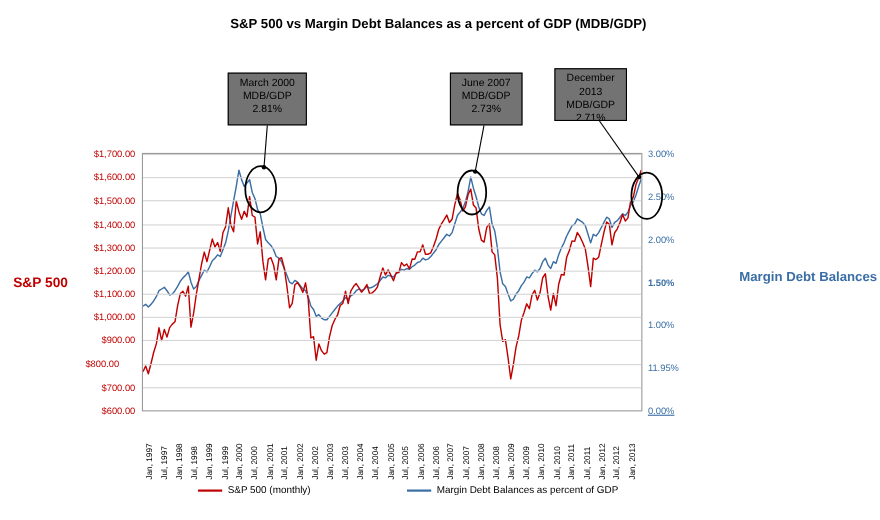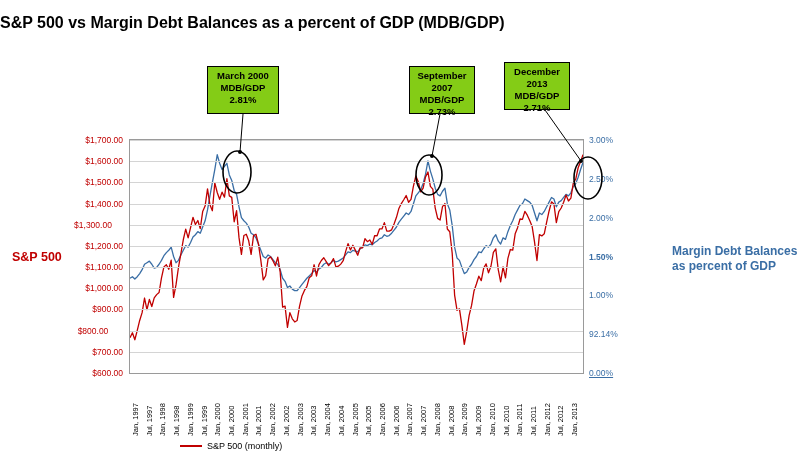--- a/index.html
+++ b/index.html
@@ -6,21 +6,21 @@
   body {
     width:800px; height:473px;
     background:#ffffff;
     font-family:"Liberation Sans", sans-serif;
     position:relative;
     overflow:hidden;
   }
   #chart-root { position:absolute; left:0; top:0; width:800px; height:473px; }
   .title {
     position:absolute; left:0; top:14px; width:797px;
-    text-align:left; font-size:16px; font-weight:bold; color:#000;
+    text-align:center; font-size:12px; font-weight:bold; color:#000;
   }
   .axis-title-left {
     position:absolute; left:12px; top:250px; width:110px;
     font-size:12.5px; font-weight:bold; color:#C00000; text-align:left;
   }
   .axis-title-right {
     position:absolute; left:672px; top:244px; width:126px;
     font-size:12px; font-weight:bold; color:#3A6EA5; text-align:left; line-height:15px;
   }
   .plot {
@@ -35,23 +35,23 @@
     position:absolute; width:44px; text-align:left; font-size:8.5px; color:#3A6EA5;
   }
   .xlabels { position:absolute; left:129px; top:376px; width:455px; height:60px; }
   .xlab {
     position:absolute; bottom:0; font-size:7.5px; color:#000;
     transform-origin:left bottom;
     transform:rotate(-90deg);
     white-space:nowrap;
   }
   .callout {
-    position:absolute; border:1px solid #000; background:#84cc16;
+    position:absolute; border:1px solid #000; background:#737373;
     font-size:9.5px; text-align:center; color:#000; line-height:12px;
-    padding:3px 4px; box-sizing:border-box;font-weight:bold;
+    padding:3px 4px; box-sizing:border-box;
   }
   .legend { position:absolute; left:140px; top:440px; width:560px; height:16px; font-size:9px; }
   .legend-item { position:absolute; top:0; white-space:nowrap; }
   .legend-swatch { display:inline-block; width:22px; height:2px; vertical-align:middle; margin-right:5px; }
   .legend-label { vertical-align:middle; color:#000; }
   .source {
     position:absolute; left:6px; top:461px; font-size:7.5px; color:#000; font-weight:bold;
   }
   svg { display:block; }
 </style>
@@ -59,21 +59,20 @@
 <body>
 
 <div id="chart-root">
 
   <div class="title">S&amp;P 500 vs  Margin Debt Balances as a percent of GDP (MDB/GDP)</div>
 
   <div class="axis-title-left">S&amp;P 500</div>
 
   <div class="axis-title-right">
     <div>Margin Debt Balances</div>
-    <div>as percent of GDP</div>
   </div>
 
   <div class="plot" id="plot">
     <svg id="plot-svg" width="453" height="233" viewBox="0 0 453 233">
         <path d="M0.00,138.25 L2.42,136.69 L4.84,139.02 L7.27,136.69 L9.69,133.59 L12.11,129.70 L14.53,124.27 L16.96,122.71 L19.38,121.16 L21.80,124.27 L24.22,128.15 L26.65,127.37 L29.07,124.27 L31.49,120.38 L33.91,115.72 L36.34,112.62 L38.76,110.29 L41.18,107.18 L43.60,116.50 L46.03,122.71 L48.45,120.38 L50.87,114.95 L53.29,110.29 L55.72,105.63 L58.14,107.18 L60.56,102.52 L62.98,97.08 L65.41,94.75 L67.83,91.65 L70.25,93.20 L72.67,86.99 L75.10,80.77 L77.52,69.90 L79.94,55.92 L82.36,42.72 L84.79,29.51 L87.21,14.76 L89.63,23.30 L92.05,29.51 L94.48,26.41 L96.90,23.30 L99.32,34.95 L101.74,40.39 L104.17,50.48 L106.59,54.37 L109.01,66.79 L111.43,77.67 L113.86,80.77 L116.28,83.10 L118.70,86.99 L121.12,93.20 L123.55,94.75 L125.97,97.86 L128.39,104.07 L130.81,110.29 L133.24,116.50 L135.66,118.05 L138.08,114.95 L140.50,116.50 L142.93,119.61 L145.35,122.71 L147.77,124.27 L150.19,129.70 L152.61,138.25 L155.04,141.35 L157.46,147.57 L159.88,146.01 L162.30,149.12 L164.73,150.67 L167.15,150.67 L169.57,147.57 L171.99,144.46 L174.42,141.35 L176.84,138.25 L179.26,135.92 L181.68,133.59 L184.11,130.48 L186.53,132.03 L188.95,128.93 L191.37,127.37 L193.80,124.27 L196.22,122.71 L198.64,124.27 L201.06,122.71 L203.49,120.38 L205.91,121.94 L208.33,121.16 L210.75,119.61 L213.18,118.05 L215.60,114.95 L218.02,111.84 L220.44,112.62 L222.87,110.29 L225.29,111.06 L227.71,111.84 L230.13,108.73 L232.56,107.18 L234.98,104.85 L237.40,105.63 L239.82,104.07 L242.25,104.85 L244.67,102.52 L247.09,100.97 L249.51,98.64 L251.94,97.86 L254.36,94.75 L256.78,96.31 L259.20,95.53 L261.63,93.20 L264.05,90.09 L266.47,86.99 L268.89,82.33 L271.32,79.22 L273.74,76.11 L276.16,73.01 L278.58,74.56 L281.01,71.45 L283.43,63.69 L285.85,55.92 L288.27,52.81 L290.70,49.71 L293.12,43.49 L295.54,34.17 L297.96,20.97 L300.39,31.07 L302.81,38.83 L305.23,48.15 L307.65,54.37 L310.07,55.92 L312.50,51.26 L314.92,48.15 L317.34,63.69 L319.76,69.90 L322.19,85.43 L324.61,107.18 L327.03,118.05 L329.45,120.38 L331.88,127.37 L334.30,133.59 L336.72,132.03 L339.14,127.37 L341.57,124.27 L343.99,119.61 L346.41,116.50 L348.83,111.84 L351.26,112.62 L353.68,108.73 L356.10,105.63 L358.52,107.18 L360.95,104.07 L363.37,97.86 L365.79,94.75 L368.21,100.97 L370.64,104.07 L373.06,97.86 L375.48,99.41 L377.90,91.65 L380.33,85.43 L382.75,80.77 L385.17,74.56 L387.59,69.90 L390.02,65.24 L392.44,63.69 L394.86,59.03 L397.28,60.58 L399.71,62.13 L402.13,65.24 L404.55,73.01 L406.97,80.77 L409.40,73.01 L411.82,74.56 L414.24,71.45 L416.66,66.79 L419.09,62.13 L421.51,57.47 L423.93,59.03 L426.35,66.79 L428.78,62.13 L431.20,60.58 L433.62,57.47 L436.04,54.37 L438.47,55.92 L440.89,52.81 L443.31,46.60 L445.73,43.49 L448.16,37.28 L450.58,29.51 L453.00,22.52" fill="none" stroke="#3A6EA5" stroke-width="1.3" stroke-linejoin="round"></path>
         <path d="M0.00,197.84 L2.42,192.75 L4.84,199.74 L7.27,190.42 L9.69,180.47 L12.11,172.63 L14.53,158.02 L16.96,169.67 L19.38,159.50 L21.80,166.49 L24.22,157.80 L26.65,154.63 L29.07,152.51 L31.49,137.89 L33.91,126.88 L36.34,124.76 L38.76,129.21 L41.18,120.10 L43.60,157.38 L46.03,144.67 L48.45,127.51 L50.87,113.75 L53.29,99.77 L55.72,89.18 L58.14,97.86 L60.56,87.69 L62.98,77.31 L65.41,84.52 L67.83,80.49 L70.25,88.54 L72.67,71.59 L75.10,66.09 L77.52,48.93 L79.94,64.82 L82.36,70.75 L84.79,42.79 L87.21,52.53 L89.63,59.31 L92.05,52.11 L94.48,57.19 L96.90,38.76 L99.32,55.92 L101.74,57.40 L104.17,81.76 L106.59,70.75 L109.01,97.65 L111.43,114.38 L113.86,95.53 L116.28,94.26 L118.70,100.83 L121.12,114.38 L123.55,95.53 L125.97,94.26 L128.39,103.58 L130.81,120.10 L133.24,139.80 L135.66,135.78 L138.08,118.83 L140.50,116.92 L142.93,120.74 L145.35,125.82 L147.77,117.14 L150.19,132.17 L152.61,167.12 L155.04,166.07 L157.46,187.46 L159.88,172.63 L162.30,178.77 L164.73,181.95 L167.15,180.47 L169.57,166.07 L171.99,155.90 L174.42,150.39 L176.84,146.58 L179.26,137.68 L181.68,135.78 L184.11,124.76 L186.53,135.99 L188.95,124.55 L191.37,120.52 L193.80,117.77 L196.22,121.58 L198.64,125.61 L201.06,122.85 L203.49,118.62 L205.91,126.88 L208.33,126.24 L210.75,124.13 L213.18,120.74 L215.60,111.63 L218.02,103.58 L220.44,109.93 L222.87,105.27 L225.29,110.15 L227.71,115.23 L230.13,107.82 L232.56,107.82 L234.98,98.71 L237.40,101.67 L239.82,99.98 L242.25,104.43 L244.67,95.53 L247.09,95.74 L249.51,88.96 L251.94,88.96 L254.36,82.61 L256.78,91.08 L259.20,91.08 L261.63,89.81 L264.05,84.09 L266.47,77.31 L268.89,68.42 L271.32,63.55 L273.74,59.73 L276.16,55.50 L278.58,62.27 L281.01,59.31 L283.43,46.18 L285.85,36.01 L288.27,41.73 L290.70,51.90 L293.12,48.08 L295.54,36.86 L297.96,31.98 L300.39,46.39 L302.81,49.14 L305.23,68.21 L307.65,78.37 L310.07,80.07 L312.50,66.72 L314.92,63.55 L317.34,88.96 L319.76,91.72 L322.19,113.11 L324.61,155.05 L327.03,170.30 L329.45,168.82 L331.88,185.34 L334.30,204.40 L336.72,191.27 L339.14,175.39 L341.57,165.43 L343.99,151.03 L346.41,144.04 L348.83,136.20 L351.26,140.65 L353.68,128.15 L356.10,123.91 L358.52,132.81 L360.95,126.24 L363.37,112.48 L365.79,108.87 L368.21,129.42 L370.64,141.92 L373.06,126.88 L375.48,137.89 L377.90,118.41 L380.33,109.51 L382.75,110.15 L385.17,93.84 L387.59,87.69 L390.02,79.01 L392.44,79.43 L394.86,71.38 L397.28,75.20 L399.71,80.49 L402.13,86.42 L404.55,102.10 L406.97,120.52 L409.40,94.68 L411.82,95.95 L414.24,93.84 L416.66,82.19 L419.09,70.96 L421.51,61.85 L423.93,63.97 L426.35,82.61 L428.78,71.59 L431.20,67.99 L433.62,62.27 L436.04,55.07 L438.47,61.00 L440.89,58.04 L443.31,42.79 L445.73,39.19 L448.16,27.75 L450.58,21.61 L453.00,14.62" fill="none" stroke="#C00000" stroke-width="1.3" stroke-linejoin="round"></path>
       </svg>
   <div class="gridline" style="top: 0px;"></div>
       <div class="gridline" style="top: 21px;"></div>
       <div class="gridline" style="top: 42px;"></div>
@@ -85,36 +84,36 @@
       <div class="gridline" style="top: 169px;"></div>
       <div class="gridline" style="top: 191px;"></div>
       <div class="gridline" style="top: 212px;"></div>
     </div>
 
   <div id="ylabels-left">
       <div class="ytick-left" style="left: 63px; top: 135px;">$1,700.00</div>
       <div class="ytick-left" style="left: 63px; top: 156.182px;">$1,600.00</div>
       <div class="ytick-left" style="left: 63px; top: 177.364px;">$1,500.00</div>
       <div class="ytick-left" style="left: 63px; top: 198.545px;">$1,400.00</div>
-      <div class="ytick-left" style="left: 63px; top: 219.727px; text-align: center;">$1,300.00</div>
+      <div class="ytick-left" style="left: 63px; top: 219.727px;">$1,300.00</div>
       <div class="ytick-left" style="left: 63px; top: 240.909px;">$1,200.00</div>
       <div class="ytick-left" style="left: 63px; top: 262.091px;">$1,100.00</div>
       <div class="ytick-left" style="left: 63px; top: 283.273px;">$1,000.00</div>
       <div class="ytick-left" style="left: 63px; top: 304.455px;">$900.00</div>
       <div class="ytick-left" style="left: 63px; top: 325.636px; text-align: center;">$800.00</div>
       <div class="ytick-left" style="left: 63px; top: 346.818px;">$700.00</div>
       <div class="ytick-left" style="left: 63px; top: 368px;">$600.00</div>
     </div>
   <div id="ylabels-right">
       <div class="ytick-right" style="left: 589px; top: 135px;">3.00%</div>
       <div class="ytick-right" style="left: 589px; top: 173.833px;">2.50%</div>
       <div class="ytick-right" style="left: 589px; top: 212.667px;">2.00%</div>
       <div class="ytick-right" style="left: 589px; top: 251.5px; font-weight: bold;">1.50%</div>
       <div class="ytick-right" style="left: 589px; top: 290.333px;">1.00%</div>
-      <div class="ytick-right" style="left: 589px; top: 329.167px;">92.14%</div>
+      <div class="ytick-right" style="left: 589px; top: 329.167px;">11.95%</div>
       <div class="ytick-right" style="left: 589px; top: 368px; text-decoration: underline;">0.00%</div>
     </div>
   <div class="xlabels" id="xlabels">
       <div class="xlab" style="left: 10.8636px;">Jan, 1997</div>
       <div class="xlab" style="left: 24.5909px;">Jul, 1997</div>
       <div class="xlab" style="left: 38.3182px;">Jan, 1998</div>
       <div class="xlab" style="left: 52.0455px;">Jul, 1998</div>
       <div class="xlab" style="left: 65.7727px;">Jan, 1999</div>
       <div class="xlab" style="left: 79.5px;">Jul, 1999</div>
       <div class="xlab" style="left: 93.2273px;">Jan, 2000</div>
@@ -146,21 +145,21 @@
       <div class="xlab" style="left: 450.136px;">Jan, 2013</div>
     </div>
 
   <div class="callout" id="callout-0" style="left:207px; top:66px; width:72px; height:48px;">
     <div>March 2000</div>
     <div>MDB/GDP</div>
     <div>2.81%</div>
   </div>
 
   <div class="callout" id="callout-1" style="left:409px; top:66px; width:66px; height:48px;">
-    <div>September 2007</div>
+    <div>June 2007</div>
     <div>MDB/GDP</div>
     <div>2.73%</div>
   </div>
 
   <div class="callout" id="callout-2" style="left:504px; top:62px; width:66px; height:48px;">
     <div>December 2013</div>
     <div>MDB/GDP</div>
     <div>2.71%</div>
   </div>
 
@@ -173,15 +172,18 @@
       <circle cx="432" cy="156" r="2" fill="#000"></circle>
       <ellipse cx="588" cy="178" rx="14" ry="21" fill="none" stroke="#000" stroke-width="1.6"></ellipse>
       <path d="M545,110 L581,161" stroke="#000" stroke-width="1" fill="none"></path>
       <circle cx="581" cy="161" r="2" fill="#000"></circle>
     </svg>
 
   <div class="legend">
     <div class="legend-item" id="legend-0" style="left:40px;">
       <span class="legend-swatch" id="legend-swatch-0" style="background: rgb(192, 0, 0);"></span><span class="legend-label">S&amp;P 500 (monthly)</span>
     </div>
+    <div class="legend-item" id="legend-1" style="left:230px;">
+      <span class="legend-swatch" id="legend-swatch-1" style="background: rgb(58, 110, 165);"></span><span class="legend-label">Margin Debt Balances as percent of GDP</span>
+    </div>
   </div>
 
 </div>
 
 </body></html>

